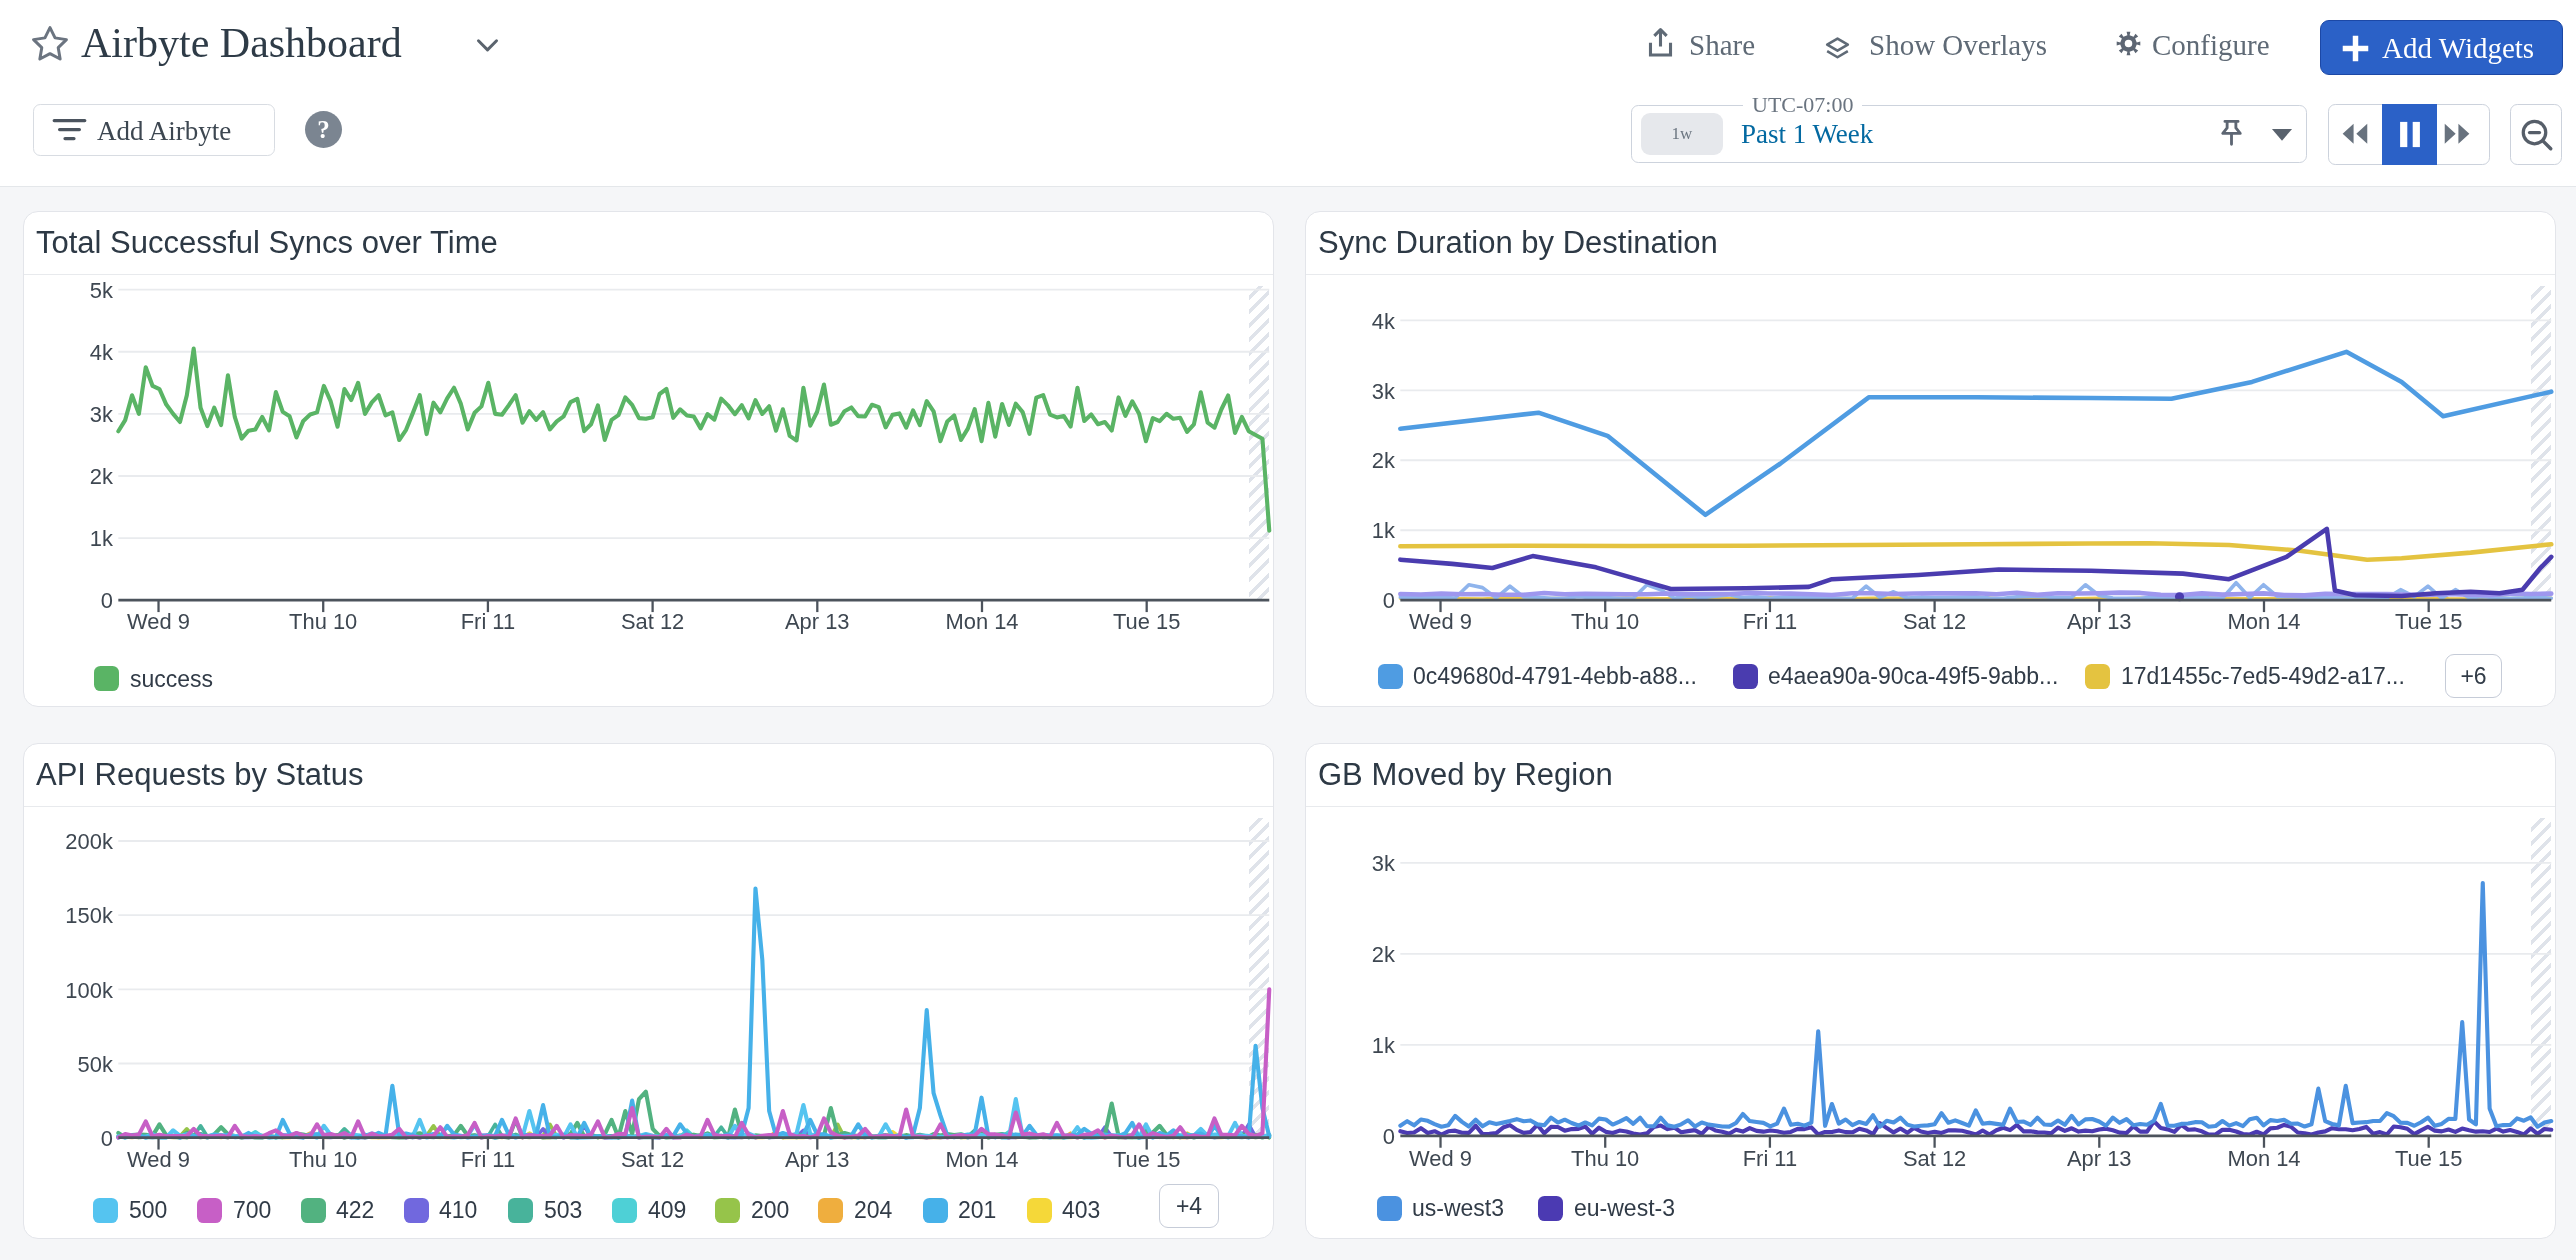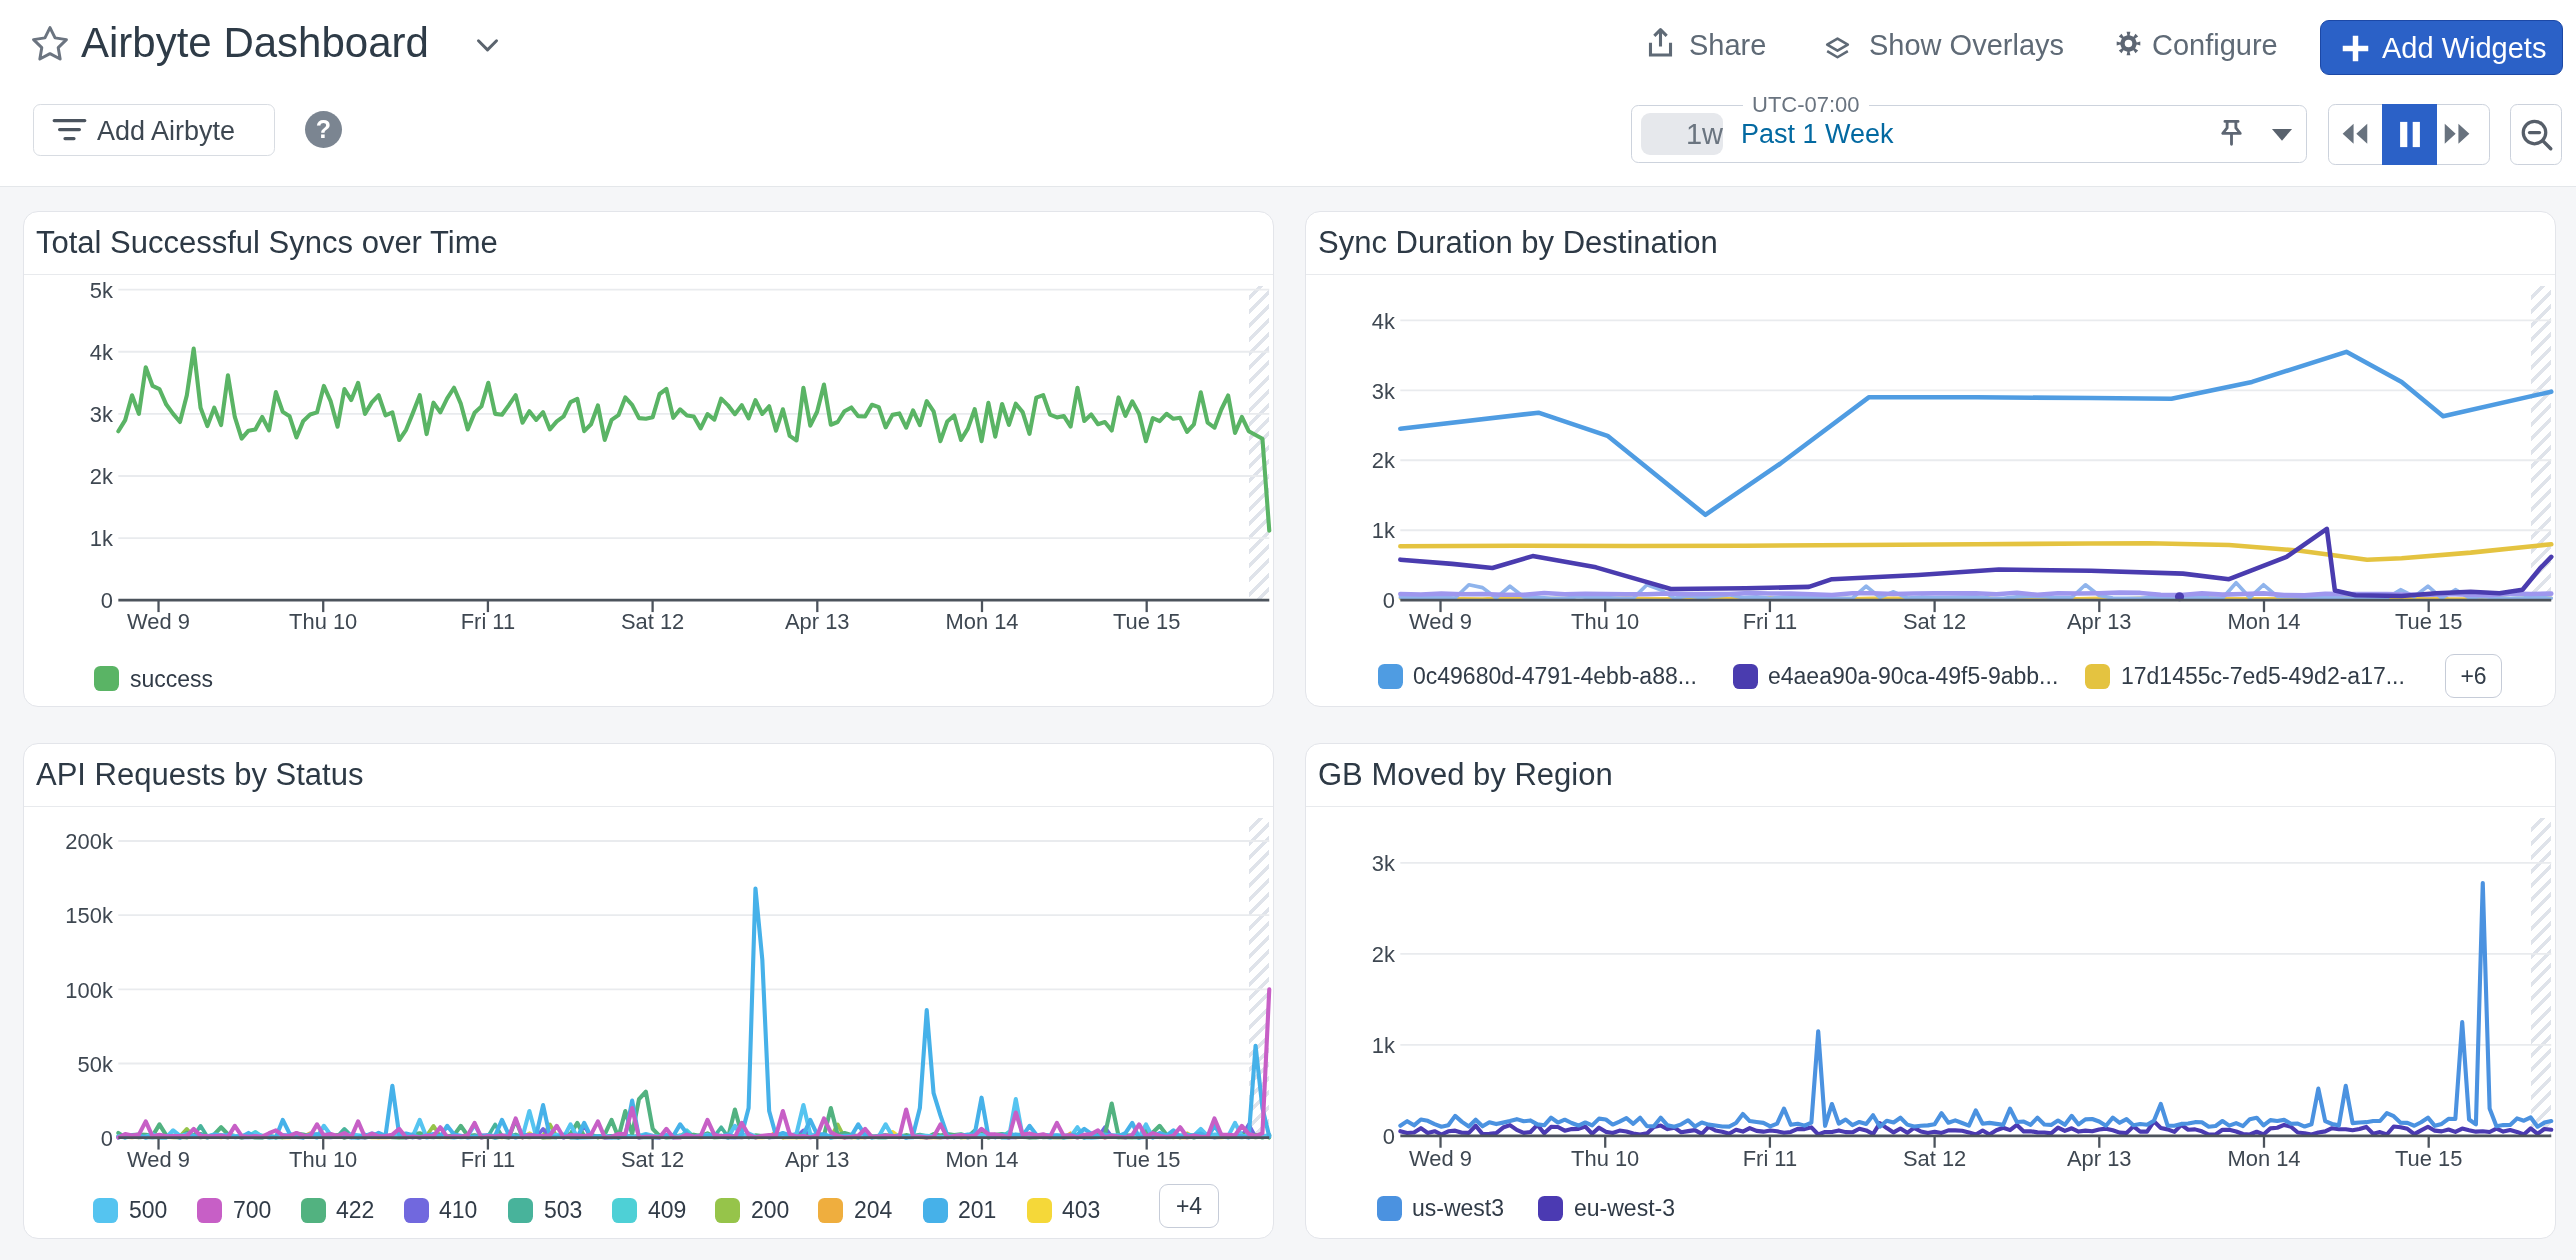--- a/index.html
+++ b/index.html
@@ -1,15 +1,15 @@
 <!DOCTYPE html>
 <html style="font-size:14.6px"><head><meta charset="utf-8"><style>
 * { margin:0; padding:0; box-sizing:border-box; }
 html,body { width:2576px; height:1261px; background:#f5f6f8; font-family:"Liberation Sans", sans-serif; overflow:hidden; }
-#header { position:absolute; left:0; top:0; width:2576px; height:187px; background:#fff; border-bottom:1.8px solid #e4e7ea; }
+#header { position:absolute; left:0; top:0; width:2576px; height:187px; background:#fff; border-bottom:1.8px solid #e4e7ea;font-family:Liberation Serif, serif; }
 .panel { position:absolute; width:1251px; height:496px; background:#fff; border:1.8px solid #e3e5ea; border-radius:15px; }
 .titlebar { position:absolute; left:0; right:0; top:0; height:63px; border-bottom:1.8px solid #e8eaed; }
 .ptitle { position:absolute; left:12px; top:12.8px; font-size:31px; color:#2d3945; }
 .chart { position:absolute; left:0; top:0; }
 .axlab { font-family:"Liberation Sans", sans-serif; font-size:24px; fill:#3e4751; }
 .sq { position:absolute; width:25px; height:25px; border-radius:6.4px; }
 .ltx { position:absolute; transform:translateY(-50%); font-size:23px; color:#313b47; white-space:nowrap; }
 .pill { position:absolute; border:1.8px solid #c6ccd8; border-radius:9px; background:#fff; color:#323c48;
         font-size:23px; display:flex; align-items:center; justify-content:center; }
 .menutx { position:absolute; font-size:29px; color:#5f6a76; transform:translateY(-50%); }
@@ -45,21 +45,21 @@
     </svg>
 <div style="position:absolute;left:2382px;top:48px;transform:translateY(-50%);font-size:29px;color:#fff">Add Widgets</div>
 <div style="position:absolute;left:33px;top:104px;width:242px;height:52px;background:#fff;border:1.8px solid #d8dce2;border-radius:7.3px"></div>
 <svg width="35" height="27" viewBox="0 0 38 30" style="position:absolute;left:52px;top:117px">
 <path d="M2 4h34M8 14h22M14 24h10" stroke="#4b545e" stroke-width="3.6" stroke-linecap="round"></path>
     </svg>
 <div style="position:absolute;left:97px;top:131px;transform:translateY(-50%);font-size:27px;color:#3d4751">Add Airbyte</div>
 <div style="position:absolute;left:305px;top:111px;width:37px;height:37px;border-radius:50%;background:#7b8591;color:#fff;font-size:25px;font-weight:bold;text-align:center;line-height:37px">?</div>
 <div style="position:absolute;left:1631px;top:105px;width:676px;height:58px;border:1.8px solid #cdd3dd;border-radius:7.3px"></div>
 <div style="position:absolute;left:1743px;top:92px;padding:0 9px;background:#fff;font-size:22px;color:#6a7480">UTC-07:00</div>
-<div style="position:absolute;left:1641px;top:113px;width:82px;height:42px;background:#e6e8ec;border-radius:9px;text-align:right;line-height:42px;font-size:29px;color:#6b7580">1w</div>
+<div style="position:absolute;left:1641px;top:113px;width:82px;height:42px;background:#e6e8ec;border-radius:9px;text-align:center;line-height:42px;font-size:17px;color:#6b7580">1w</div>
 <div style="position:absolute;left:1741px;top:134px;transform:translateY(-50%);font-size:27px;color:#0369a1">Past 1 Week</div>
 <svg width="35" height="35" viewBox="0 0 32 32" style="position:absolute;left:2214px;top:117px">
 <path d="M10 4h12M12 4v6l-4 5h16l-4-5V4M16 15v10" fill="none" stroke="#5d6673" stroke-width="2.6" stroke-linecap="round" stroke-linejoin="round"></path>
     </svg>
     <svg width="22" height="13.7" viewBox="0 0 24 15" style="position:absolute;left:2271px;top:128px">
 <path d="M1 1h22L12 14z" fill="#59626d"></path>
     </svg>
 <div style="position:absolute;left:2328px;top:104px;width:162px;height:61px;border:1.8px solid #ccd2dc;border-radius:7.3px;background:#fff"></div>
 <div style="position:absolute;left:2382px;top:104px;width:55px;height:61px;background:#2b61c7"></div>
 <svg width="31" height="25.6" viewBox="0 0 34 28" style="position:absolute;left:2339px;top:121px">

